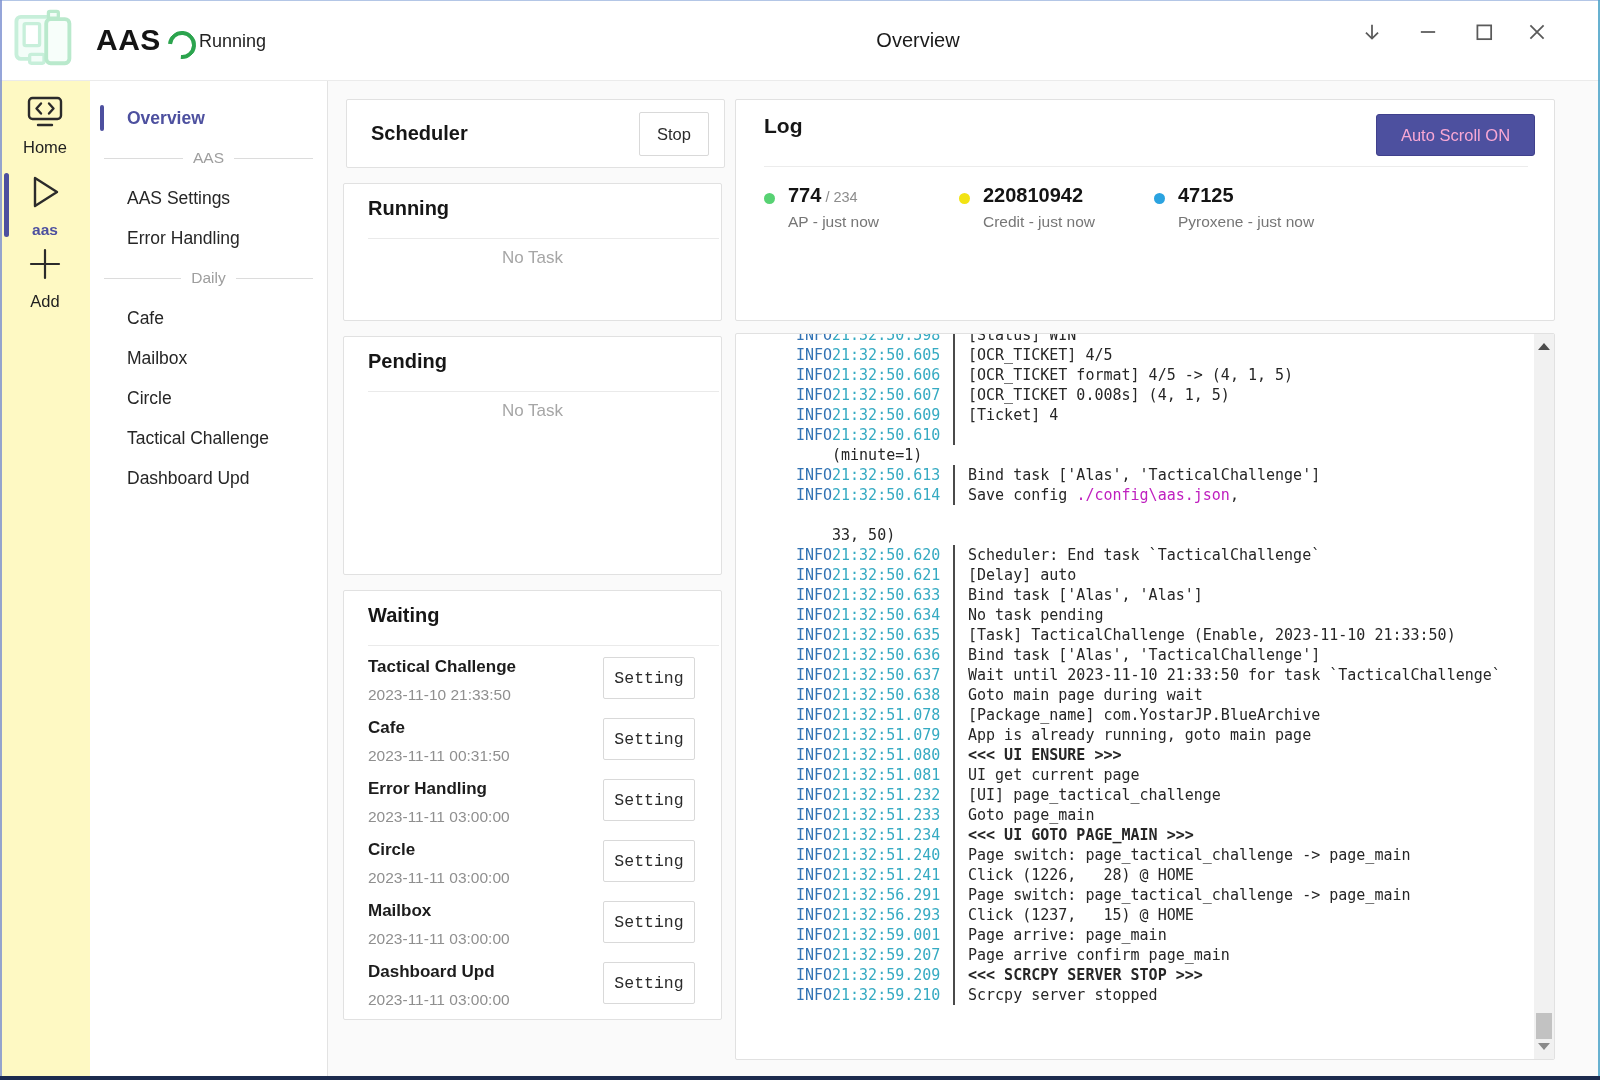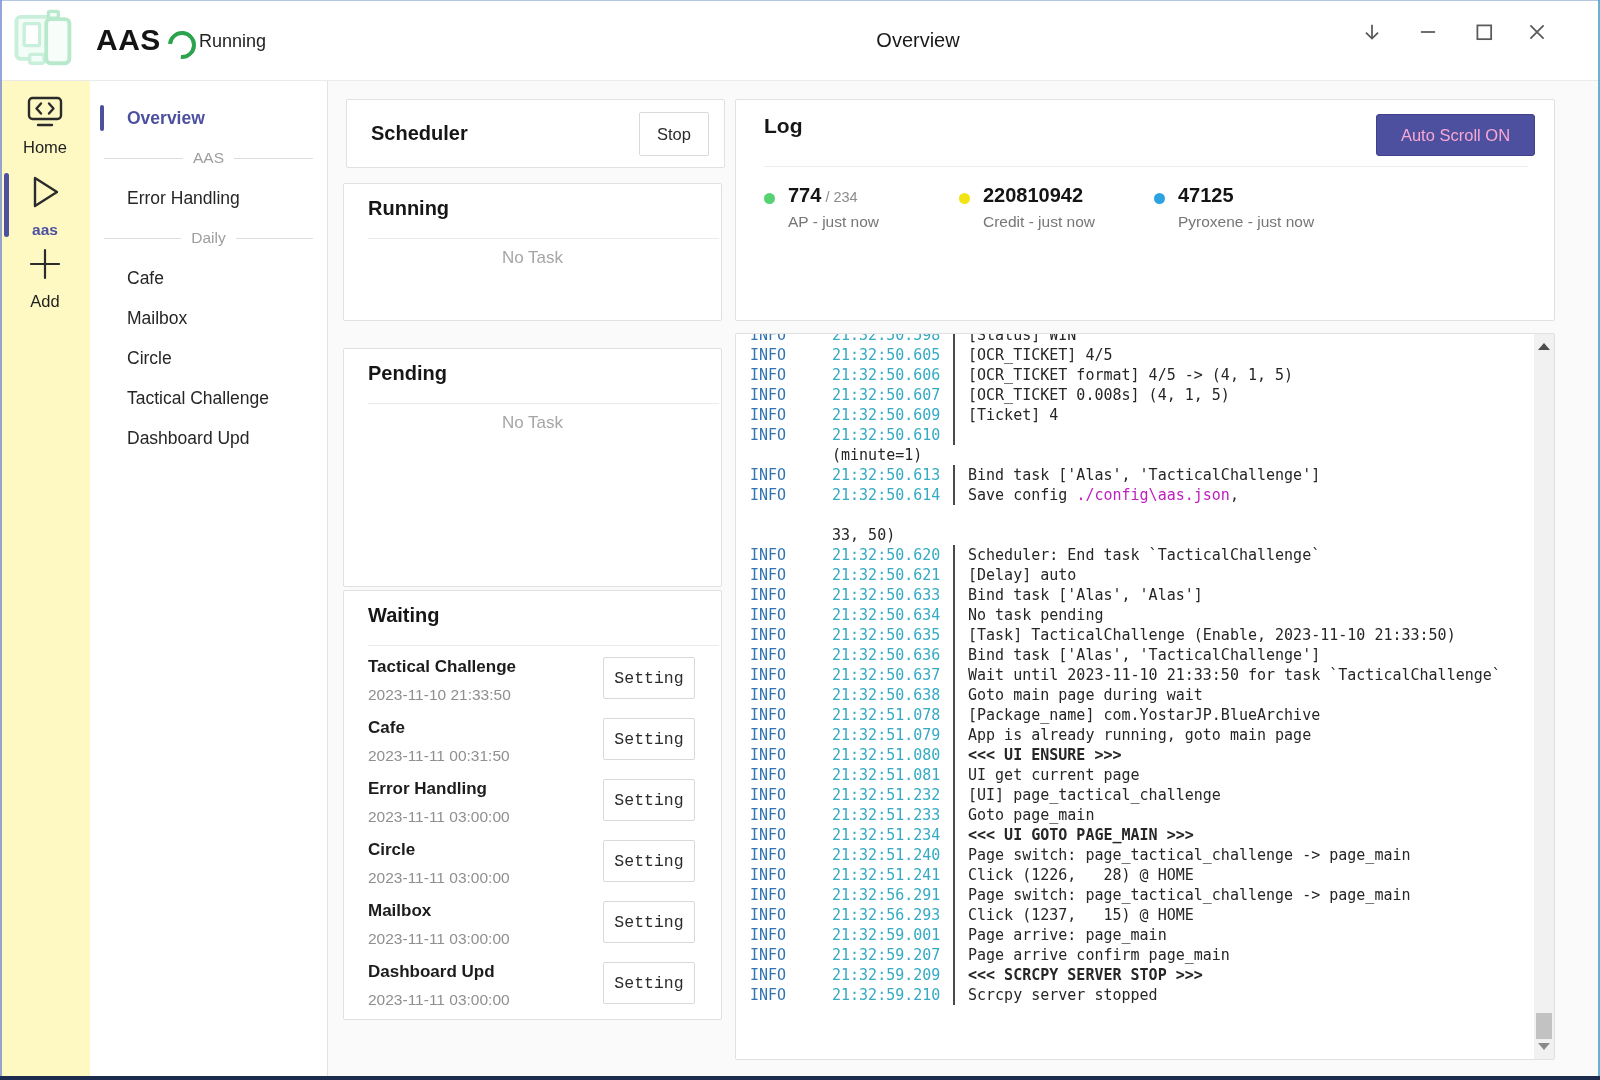--- a/index.html
+++ b/index.html
@@ -48,21 +48,21 @@
   .card-title{font-size:20px;font-weight:600;color:#161616;}
   .card-divider{height:1px;background:#eaeaea;}
   .no-task{position:absolute;left:0;right:0;text-align:center;font-size:17px;color:#a6a6a6;}
 
   
   .scheduler-card{left:346px;top:99px;width:379px;height:69px;}
   .scheduler-card .card-title{position:absolute;left:24px;top:0;height:67px;line-height:67px;}
   .stop-btn{position:absolute;right:15px;top:12px;width:70px;height:44px;background:#fff;border:1px solid #d9d9d9;border-radius:2px;font-size:16.5px;color:#2b2b2b;font-family:inherit;}
 
   .running-card{left:343px;top:183px;width:379px;height:138px;}
-  .pending-card{left:343px;top:336px;width:379px;height:239px;margin-top:12px;}
+  .pending-card{left:343px;top:336px;width:379px;height:239px;}
   .simple-title{position:absolute;left:24px;top:13px;}
   .simple-divider{position:absolute;left:24px;right:2px;top:54px;}
 
   
   .waiting-card{left:343px;top:590px;width:379px;height:430px;}
   .wait-row{position:absolute;left:24px;right:0;height:61px;}
   .wait-name{position:absolute;left:0;top:2px;font-size:17px;font-weight:600;color:#1c1c1c;}
   .wait-time{position:absolute;left:0;top:31px;font-size:15.5px;color:#8f8f8f;}
   .setting-btn{position:absolute;right:26px;top:2px;width:92px;height:42px;background:#fff;border:1px solid #d9d9d9;border-radius:2px;font-size:16.5px;color:#2b2b2b;font-family:Liberation Mono, monospace;}
 
@@ -74,21 +74,21 @@
   .stat{position:absolute;top:84px;display:flex;align-items:flex-start;}
   .stat-dot{width:11px;height:11px;border-radius:50%;margin:9px 13px 0 0;flex:none;}
   .stat-value{font-size:20px;font-weight:700;color:#141414;}
   .stat-total{font-size:14.5px;color:#8c8c8c;margin-left:4px;}
   .stat-label{font-size:15.5px;color:#767676;margin-top:6px;}
 
   
   .logconsole-card{left:735px;top:333px;width:820px;height:727px;overflow:hidden;}
   .log-content{position:absolute;left:0;top:-9px;right:20px;font-family:"DejaVu Sans Mono",monospace;font-size:15px;}
   .log-line{display:flex;height:20px;line-height:20px;white-space:pre;}
-  .lvl{width:82px;padding-left:14px;flex:none;color:var(--log-info);}
+  .lvl{width:82px;padding-left:14px;flex:none;color:var(--log-info);text-align:right;}
   .ltime{width:110px;flex:none;color:var(--log-time);}
   .lbar{width:2px;flex:none;background:#4a4a4a;margin:0 13px 0 11px;}
   .lmsg{color:#262626;}
   .s-path{color:var(--log-path);}
   .s-bold{font-weight:bold;}
 
   
   .log-scrollbar{position:absolute;top:0;right:0;bottom:0;width:20px;background:#f1f1f1;}
   .sb-arrow{position:absolute;left:50%;transform:translateX(-50%);width:0;height:0;border-left:6px solid transparent;border-right:6px solid transparent;}
   .sb-up{top:9px;border-bottom:7px solid #4c4c4c;}
@@ -168,20 +168,23 @@
 </nav>
 
 <aside class="sidebar" id="sidebar">
     <div class="side-item active">
       <span>Overview</span>
     </div>
     <div class="side-divider">
       <span class="divider-line"></span>
       <span class="divider-label">AAS</span>
       <span class="divider-line"></span>
+    </div>
+    <div class="side-item">
+      <span>AAS Settings</span>
     </div>
     <div class="side-item">
       <span>Error Handling</span>
     </div>
     <div class="side-divider">
       <span class="divider-line"></span>
       <span class="divider-label">Daily</span>
       <span class="divider-line"></span>
     </div>
     <div class="side-item">

